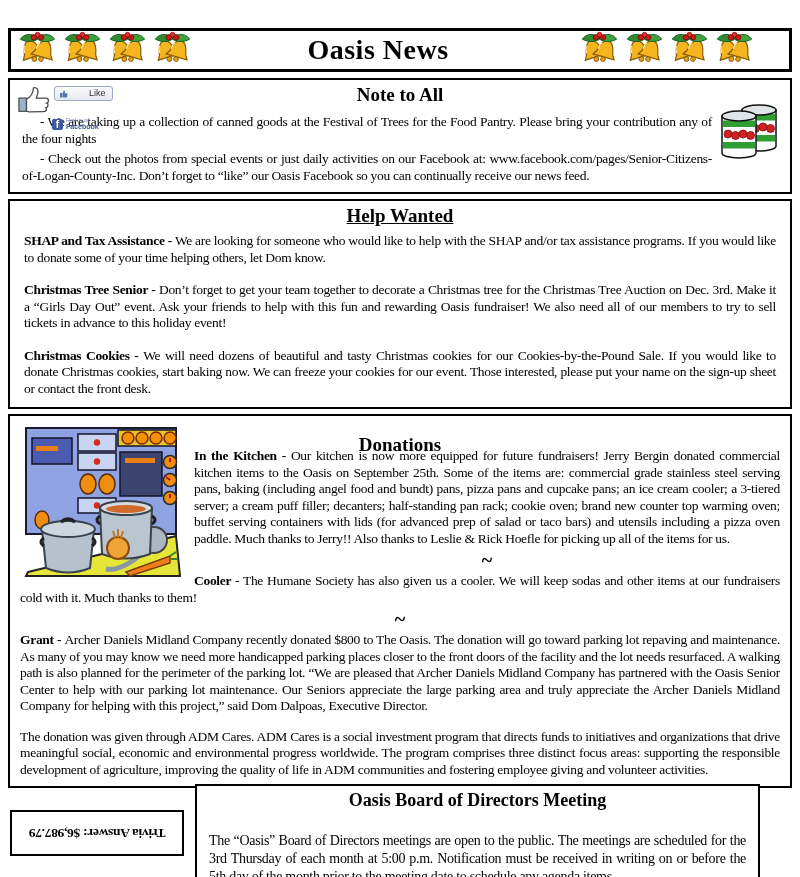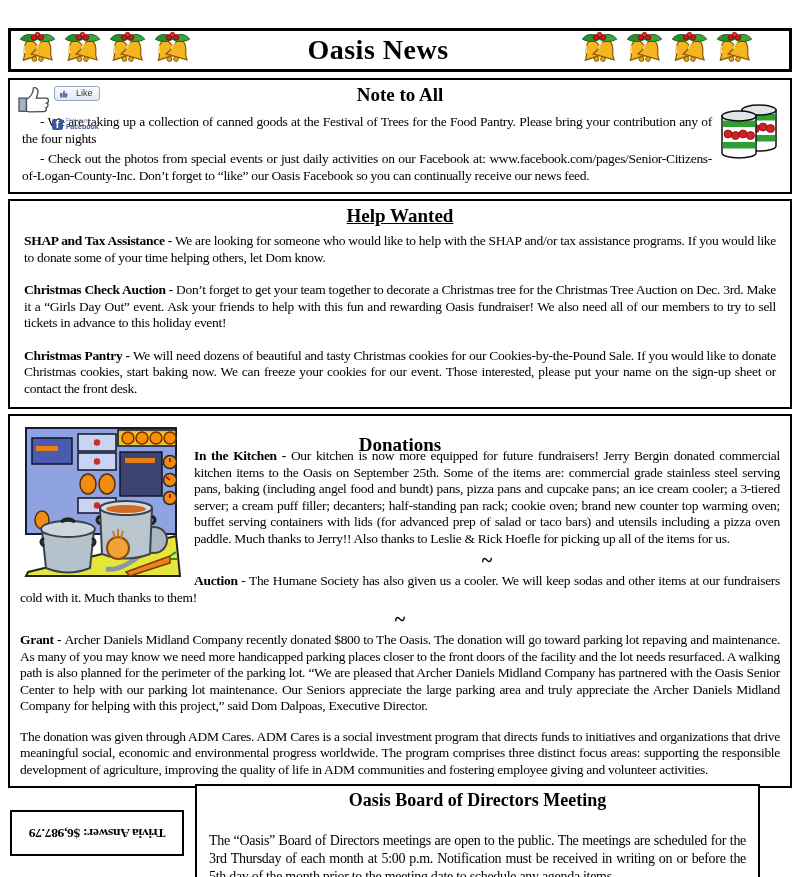--- a/index.html
+++ b/index.html
@@ -38,21 +38,21 @@
     font-size: 13.5px; line-height: 16.5px;
     letter-spacing: -0.3px;
     text-align: justify;
     margin: 4px 0 0 0;
   }
   
   #note-box { margin-top: 6px; min-height: 106px; position: relative; }
   #fb-widget { position: absolute; top: 4px; left: 8px; width: 120px; }
   #fb-row1 { display: flex; align-items: flex-start; gap: 4px; }
   #like-button {
-    display: inline-flex; align-items: flex-end; gap: 8px;
+    display: inline-flex; align-items: flex-end; gap: 21px;
     border: 1px solid #9aa7c6; border-radius: 3px;
     background: linear-gradient(#fbfbfc, #e6e8f0);
     padding: 1px 6px 2px 5px;
     font-family: "Liberation Sans", sans-serif;
     font-size: 9px; color: #333; margin-top: 2px;
   }
   #fb-row2 { display: flex; align-items: center; gap: 3px; margin: 2px 0 0 34px; }
   #fb-f-badge {
     width: 11px; height: 11px; background: #3b5998; color: #fff;
     font-family: "Liberation Sans", sans-serif; font-weight: bold;
@@ -205,22 +205,22 @@
     </g>
   </svg>
 
   <p class="body-para indent" style="margin-top:8px">- We are taking up a collection of canned goods at the Festival of Trees for the Food Pantry.  Please bring your contribution any of the four nights</p>
   <p class="body-para indent">- Check out the photos from special events or just daily activities on our Facebook at:  www.facebook.com/pages/Senior-Citizens-of-Logan-County-Inc.   Don’t forget to “like” our Oasis Facebook so you can continually receive our news feed.</p>
 </div>
 
 <div id="help-box" class="box">
   <h2 class="sec-head">Help Wanted</h2>
   <p class="body-para"><b>SHAP and Tax Assistance - </b><span>We are looking for someone who would like to help with the SHAP and/or  tax assistance programs.  If you would like to donate some of your time helping others, let Dom know.</span></p>
-  <p class="body-para"><b>Christmas Check Auction - </b><span>Don’t forget to get your team together to decorate a Christmas tree for the Christmas Tree Auction on Dec. 3rd.  Make it a “Girls Day Out” event.  Ask your friends to help with this fun and rewarding Oasis fundraiser!   We also need all of our members to try to sell tickets in advance to this holiday event!</span></p>
-  <p class="body-para"><b>Christmas Pantry - </b><span>We will need dozens of beautiful and tasty Christmas cookies for our Cookies-by-the-Pound Sale.  If you would like to donate Christmas cookies, start baking now.  We can freeze your cookies for our event.  Those interested, please put your name on the sign-up sheet or contact the front desk.</span></p>
+  <p class="body-para"><b>Christmas Tree Senior - </b><span>Don’t forget to get your team together to decorate a Christmas tree for the Christmas Tree Auction on Dec. 3rd.  Make it a “Girls Day Out” event.  Ask your friends to help with this fun and rewarding Oasis fundraiser!   We also need all of our members to try to sell tickets in advance to this holiday event!</span></p>
+  <p class="body-para"><b>Christmas Cookies - </b><span>We will need dozens of beautiful and tasty Christmas cookies for our Cookies-by-the-Pound Sale.  If you would like to donate Christmas cookies, start baking now.  We can freeze your cookies for our event.  Those interested, please put your name on the sign-up sheet or contact the front desk.</span></p>
 </div>
 
 <div id="donations-box" class="box">
   <svg id="kitchen-img" viewBox="0 0 160 156">
     <rect x="4" y="6" width="150" height="106" fill="#8fa3e2" stroke="#1a1a2e" stroke-width="2"></rect>
     <rect x="10" y="16" width="40" height="26" fill="#4b5bb0" stroke="#15152a" stroke-width="1.5"></rect>
     <rect x="14" y="24" width="22" height="5" fill="#e87f16"></rect>
     <rect x="56" y="12" width="38" height="17" fill="#c9d4f2" stroke="#15152a" stroke-width="1.5"></rect>
     <circle cx="75" cy="20.5" r="3.2" fill="#d42b1e"></circle>
     <rect x="56" y="31" width="38" height="17" fill="#c9d4f2" stroke="#15152a" stroke-width="1.5"></rect>
@@ -259,21 +259,21 @@
     <polygon points="104,150 148,134 148,141 108,154" fill="#ef7f1a" stroke="#7a3a00" stroke-width="1.5"></polygon>
     <path d="M148,134 l6,-4 M149,137 l7,0" stroke="#2f8b2f" stroke-width="2"></path>
   </svg>
 
   <h2 id="donations-head" class="sec-head">Donations</h2>
 
   <p class="body-para" id="kitchen-para"><b>In the Kitchen - </b><span> Our kitchen is now more equipped for future fundraisers!  Jerry Bergin donated commercial kitchen items to the Oasis on September 25th.  Some of the items are:  commercial grade stainless steel serving  pans, baking (including angel food and bundt) pans, pizza pans and cupcake pans; an ice cream cooler; a 3-tiered server; a cream puff filler; decanters; half-standing pan rack; cookie oven; brand new counter top warming oven; buffet serving containers with lids (for advanced prep of salad or taco bars) and utensils including a pizza oven paddle.  Much thanks to Jerry!!  Also thanks to Leslie &amp; Rick Hoefle for picking up all of the items for us.</span></p>
 
   <div class="tilde">~</div>
 
-  <p class="body-para" id="cooler-para"><b>Auction  </b><span>- The Humane Society has also given us a cooler.  We will keep sodas and other items at our fundraisers cold with it.  Much thanks to them!</span></p>
+  <p class="body-para" id="cooler-para"><b>Cooler  </b><span>- The Humane Society has also given us a cooler.  We will keep sodas and other items at our fundraisers cold with it.  Much thanks to them!</span></p>
 
   <div class="tilde">~</div>
 
   <p class="body-para" id="grant-para"><b>Grant - </b><span>Archer Daniels Midland Company recently donated $800 to The Oasis.  The donation will go toward parking lot repaving and maintenance.  As many of you may know we need more handicapped parking places closer to the front doors of the facility and the lot needs resurfaced.  A walking path is also planned for the perimeter of the parking lot.  “We are pleased that Archer Daniels Midland Company has partnered with the Oasis Senior Center to help with our parking lot maintenance.  Our Seniors appreciate the large parking area and truly appreciate the Archer Daniels Midland Company for helping with this project,” said Dom Dalpoas, Executive Director.</span></p>
 
   <p class="body-para" id="adm-para">The donation was given through ADM Cares. ADM Cares is a social investment program that directs funds to initiatives and organizations that drive meaningful social, economic and environmental progress worldwide. The program comprises three distinct focus areas: supporting the responsible development of agriculture, improving the quality of life in ADM communities and fostering employee giving and volunteer activities.</p>
 </div>
 
 <div id="bottom-row">
   <div id="trivia-box">

